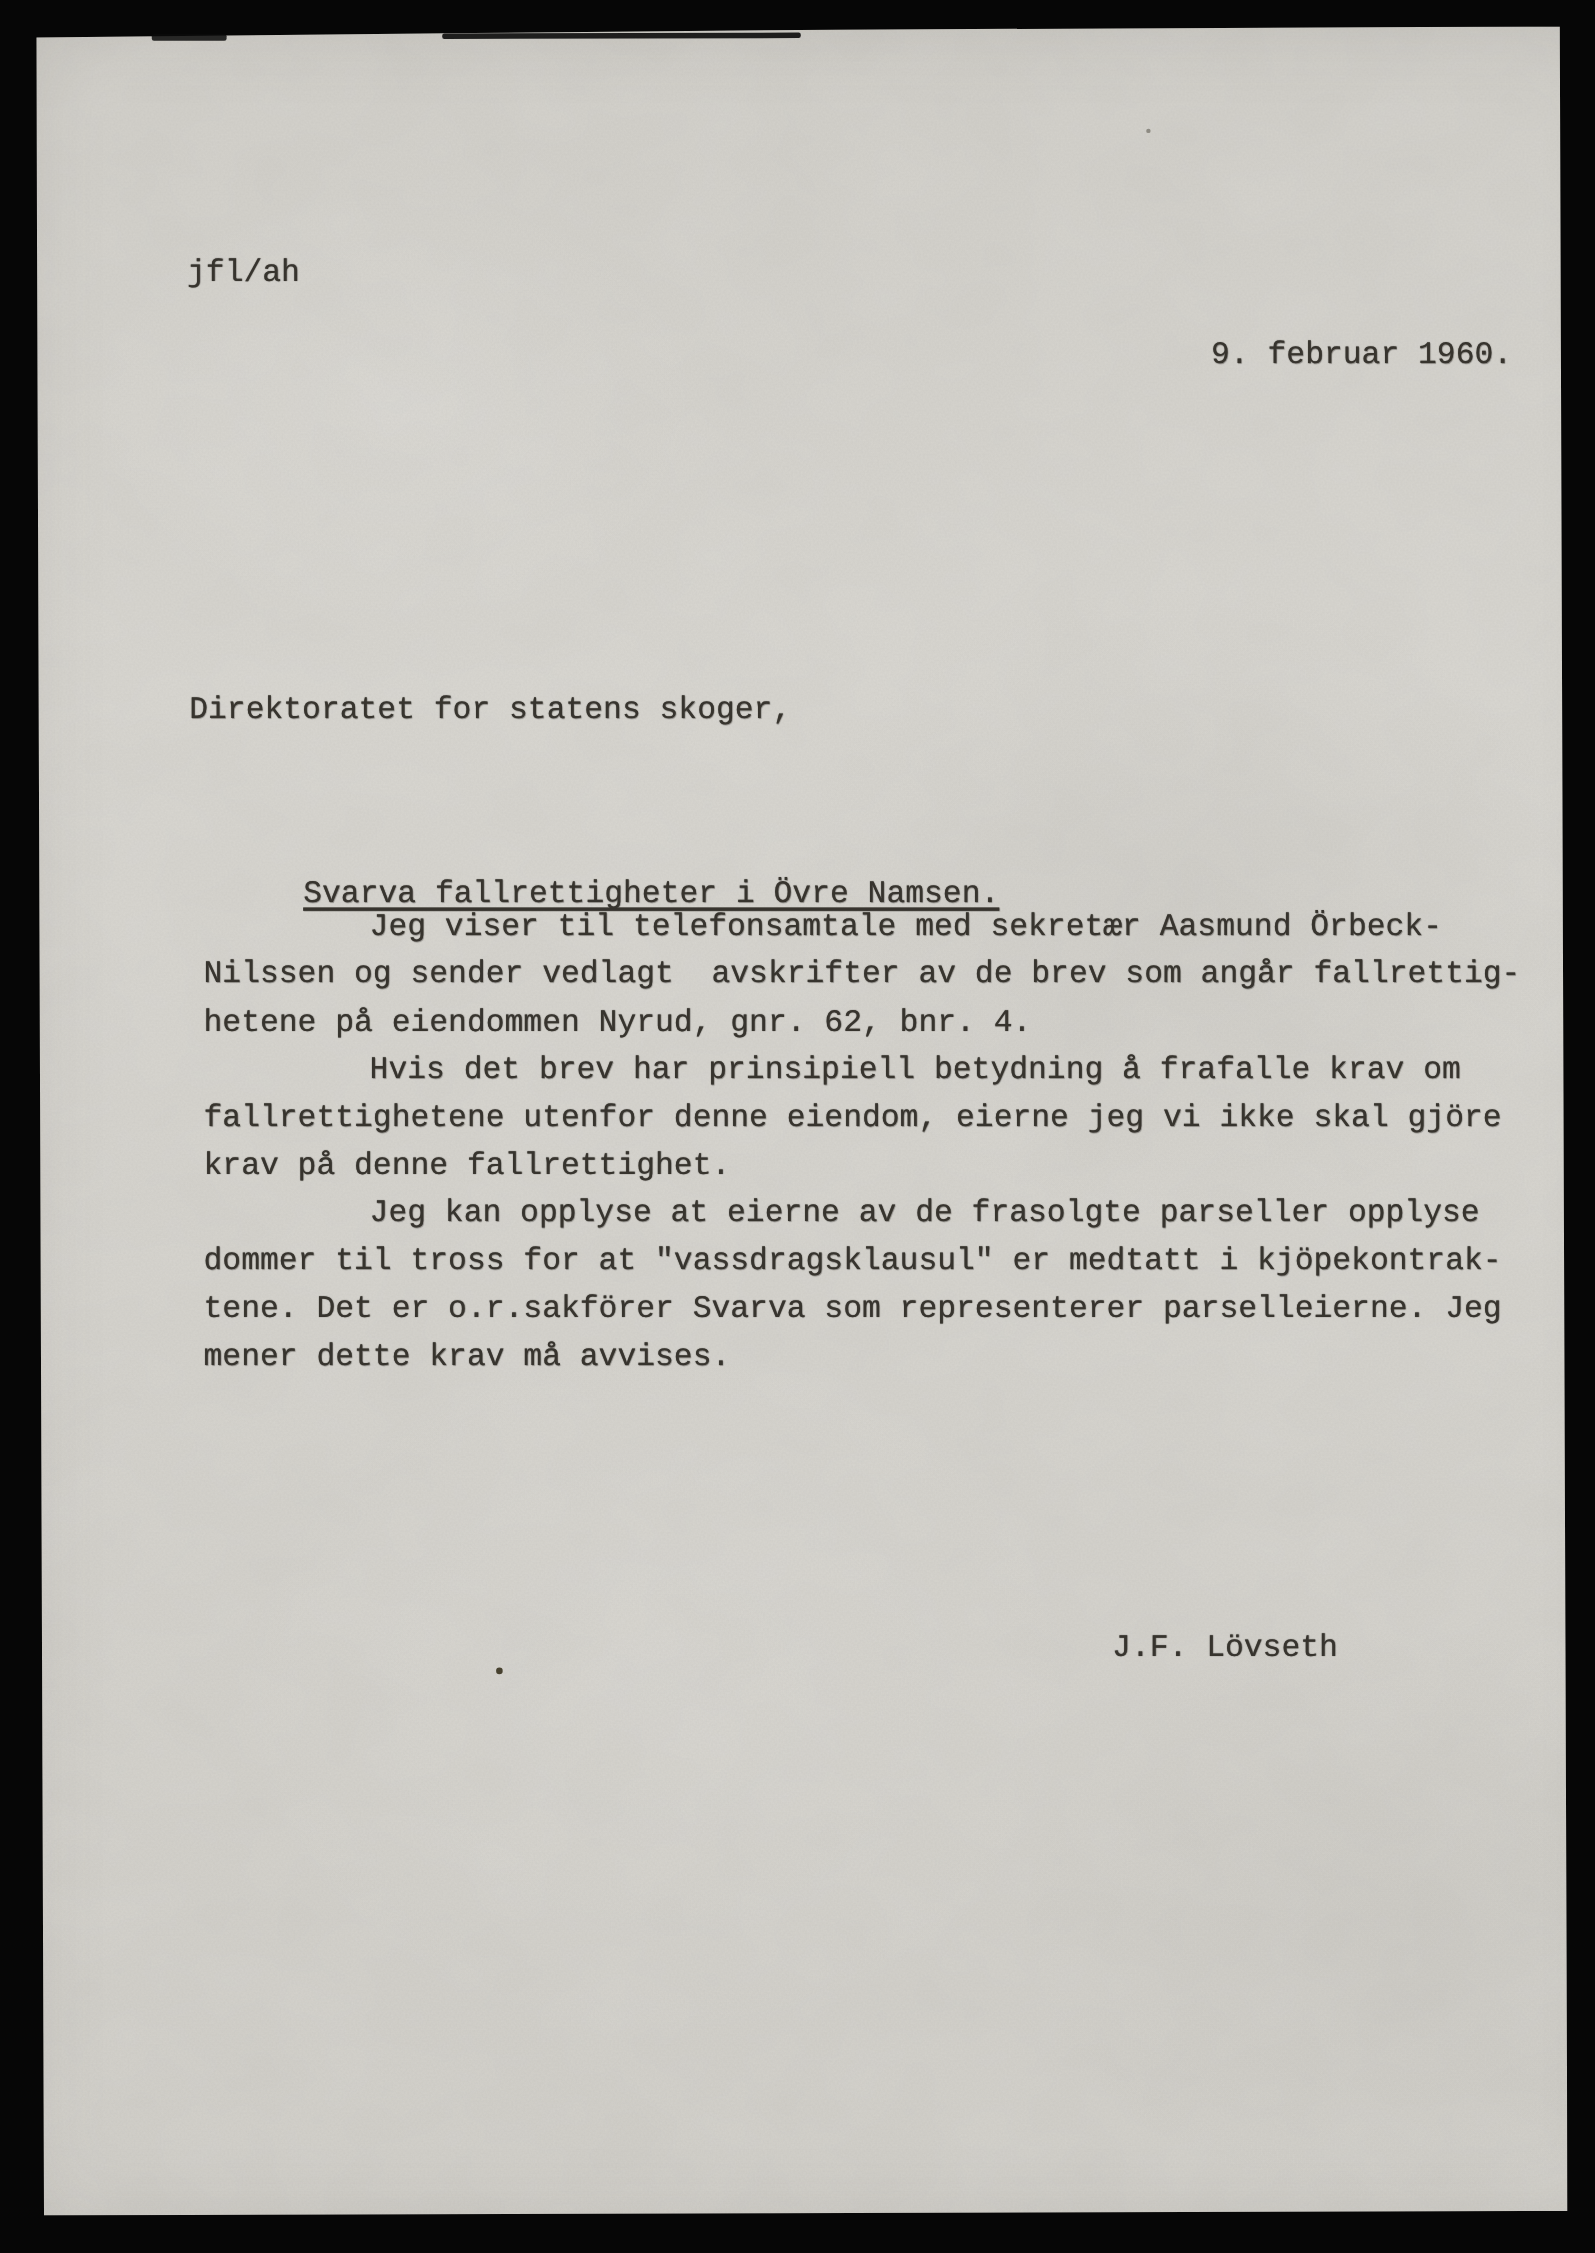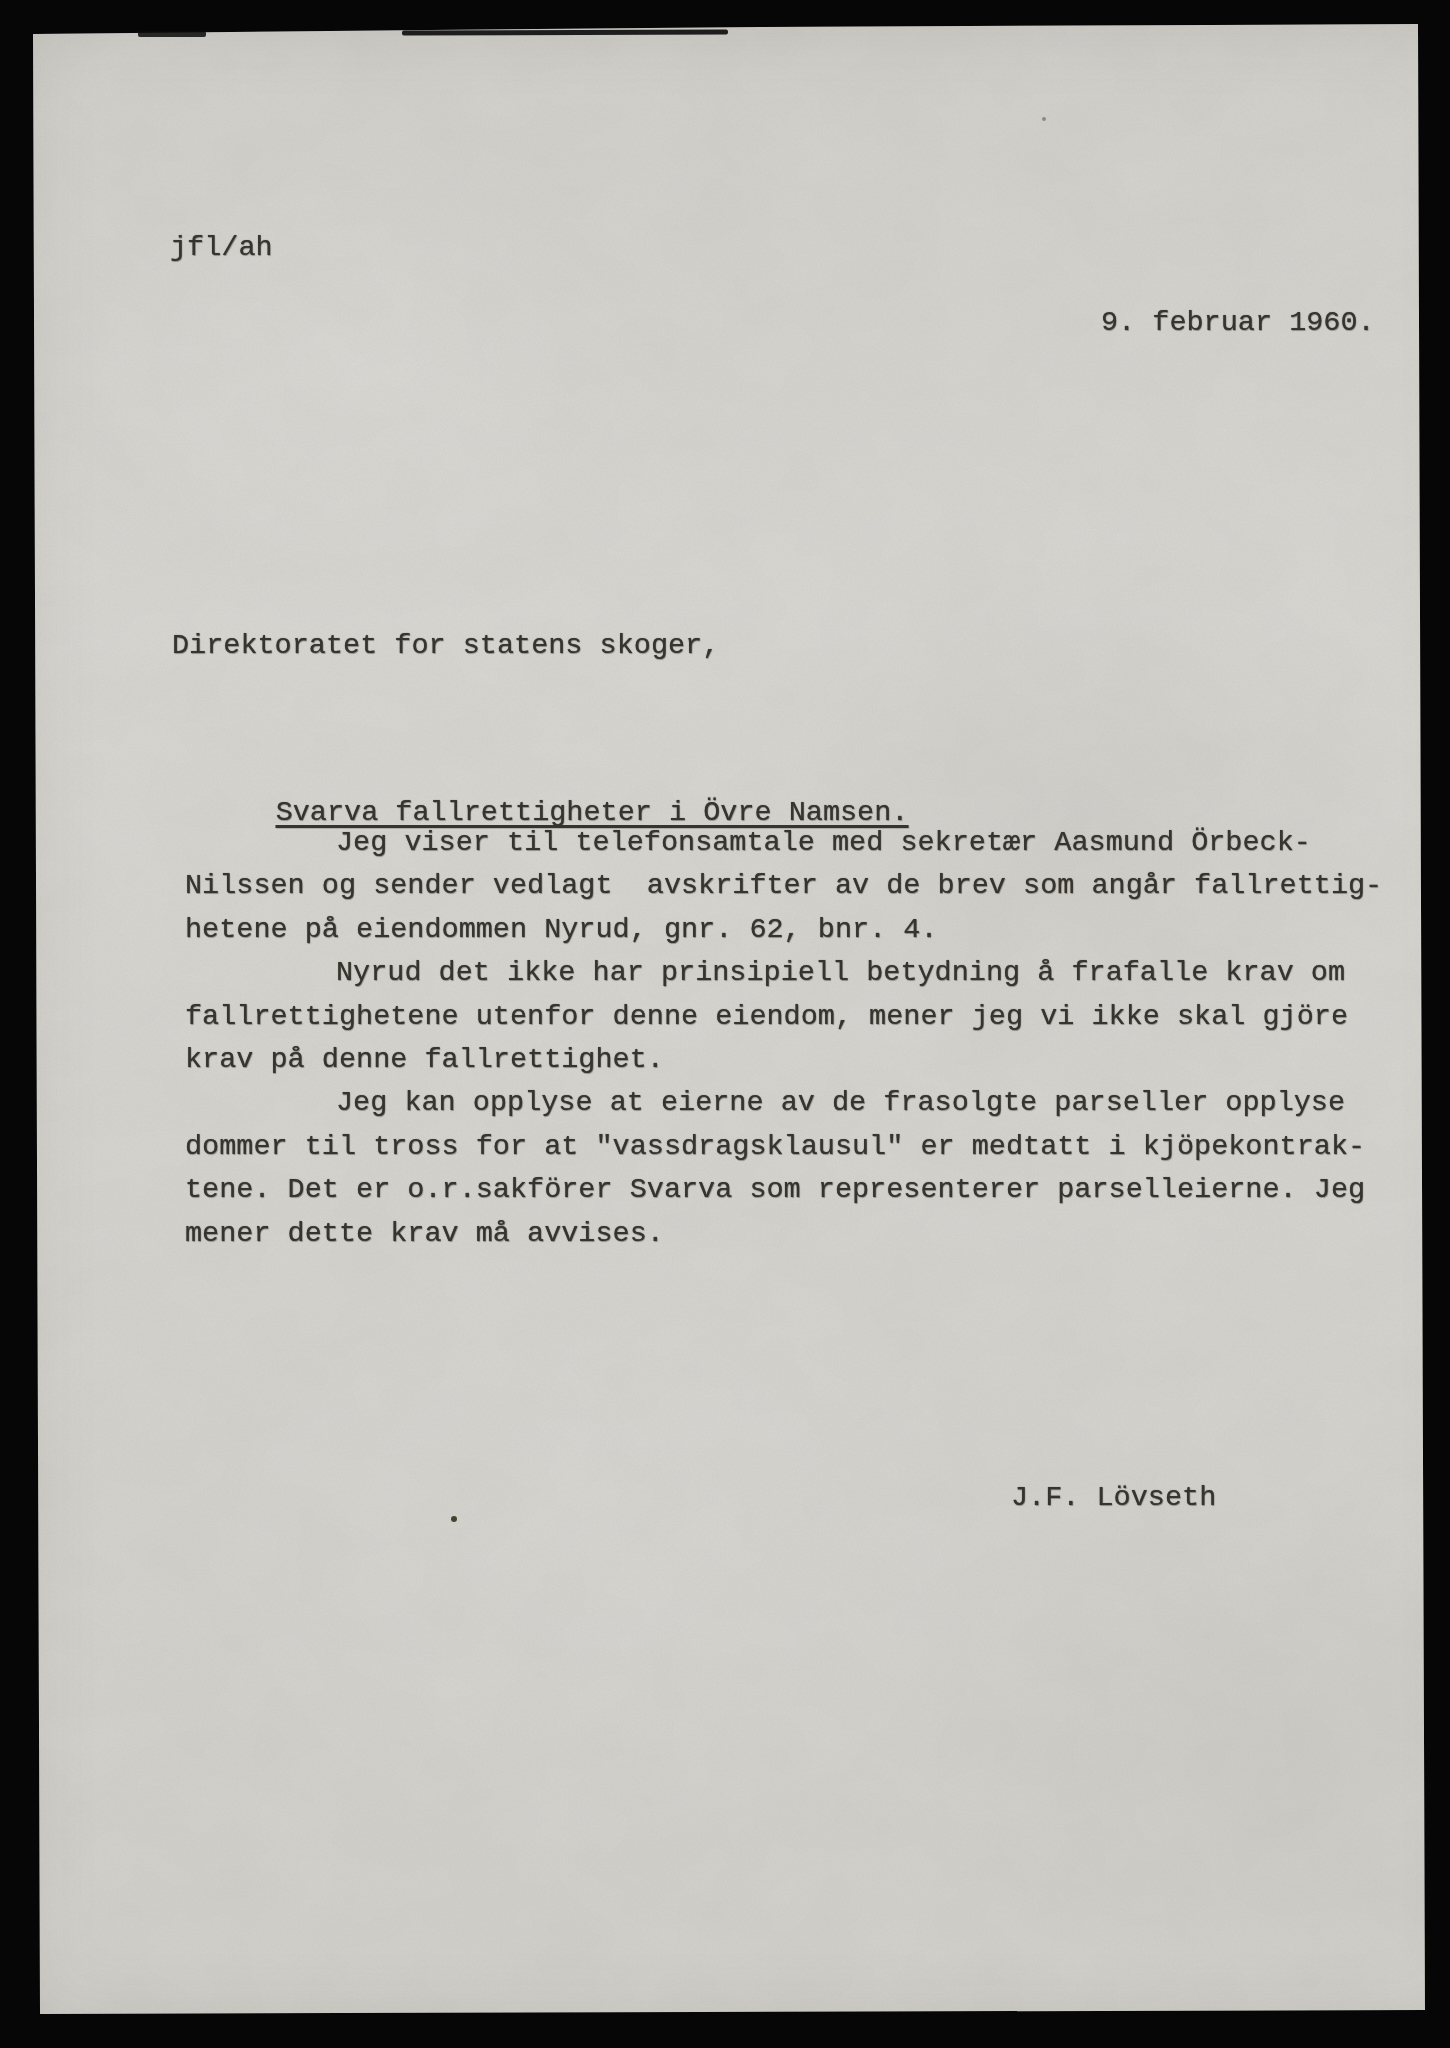--- a/index.html
+++ b/index.html
@@ -121,22 +121,22 @@
       <span class="u">Svarva fallrettigheter i Övre Namsen.</span>
     </div>
 
     <div class="abs" style="left:185px; top:821px;">
       <div>
         <div class="tline indent">Jeg viser til telefonsamtale med sekretær Aasmund Örbeck-</div>
         <div class="tline">Nilssen og sender vedlagt  avskrifter av de brev som angår fallrettig-</div>
         <div class="tline">hetene på eiendommen Nyrud, gnr. 62, bnr. 4.</div>
       </div>
       <div>
-        <div class="tline indent">Nyrud det ikke har prinsipiell betydning å frafalle krav om</div>
-        <div class="tline">fallrettighetene utenfor denne eiendom, mener jeg vi ikke skal gjöre</div>
+        <div class="tline indent">Hvis det brev har prinsipiell betydning å frafalle krav om</div>
+        <div class="tline">fallrettighetene utenfor denne eiendom, eierne jeg vi ikke skal gjöre</div>
         <div class="tline">krav på denne fallrettighet.</div>
       </div>
       <div>
         <div class="tline indent">Jeg kan opplyse at eierne av de frasolgte parseller opplyse</div>
         <div class="tline">dommer til tross for at "vassdragsklausul" er medtatt i kjöpekontrak-</div>
         <div class="tline">tene. Det er o.r.sakförer Svarva som representerer parselleierne. Jeg</div>
         <div class="tline">mener dette krav må avvises.</div>
       </div>
     </div>
 

